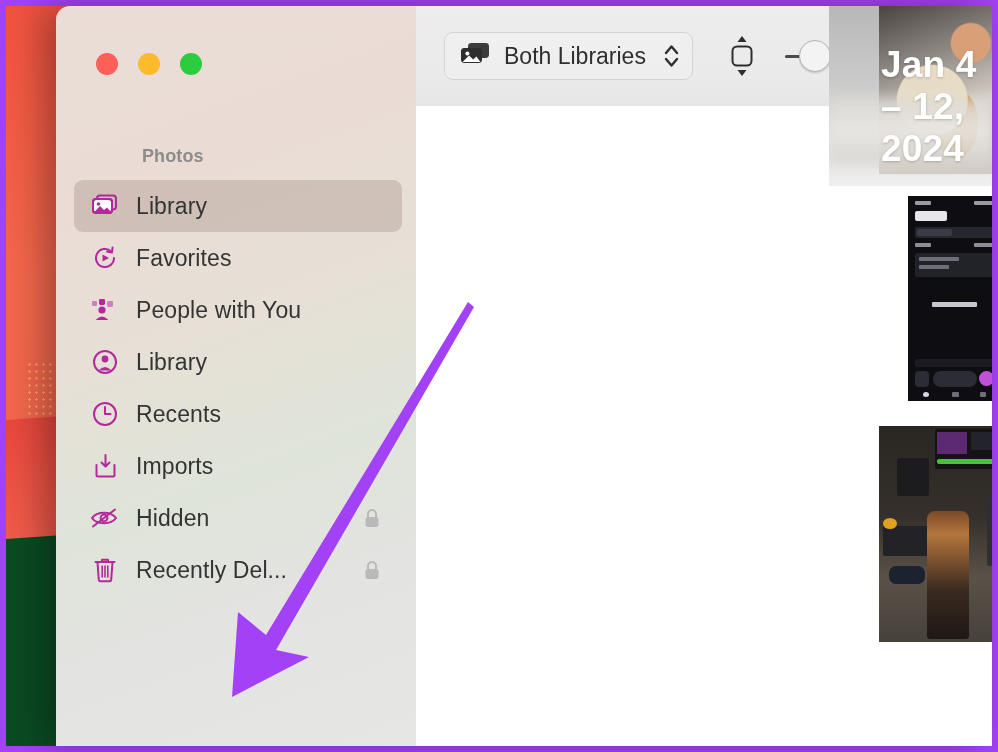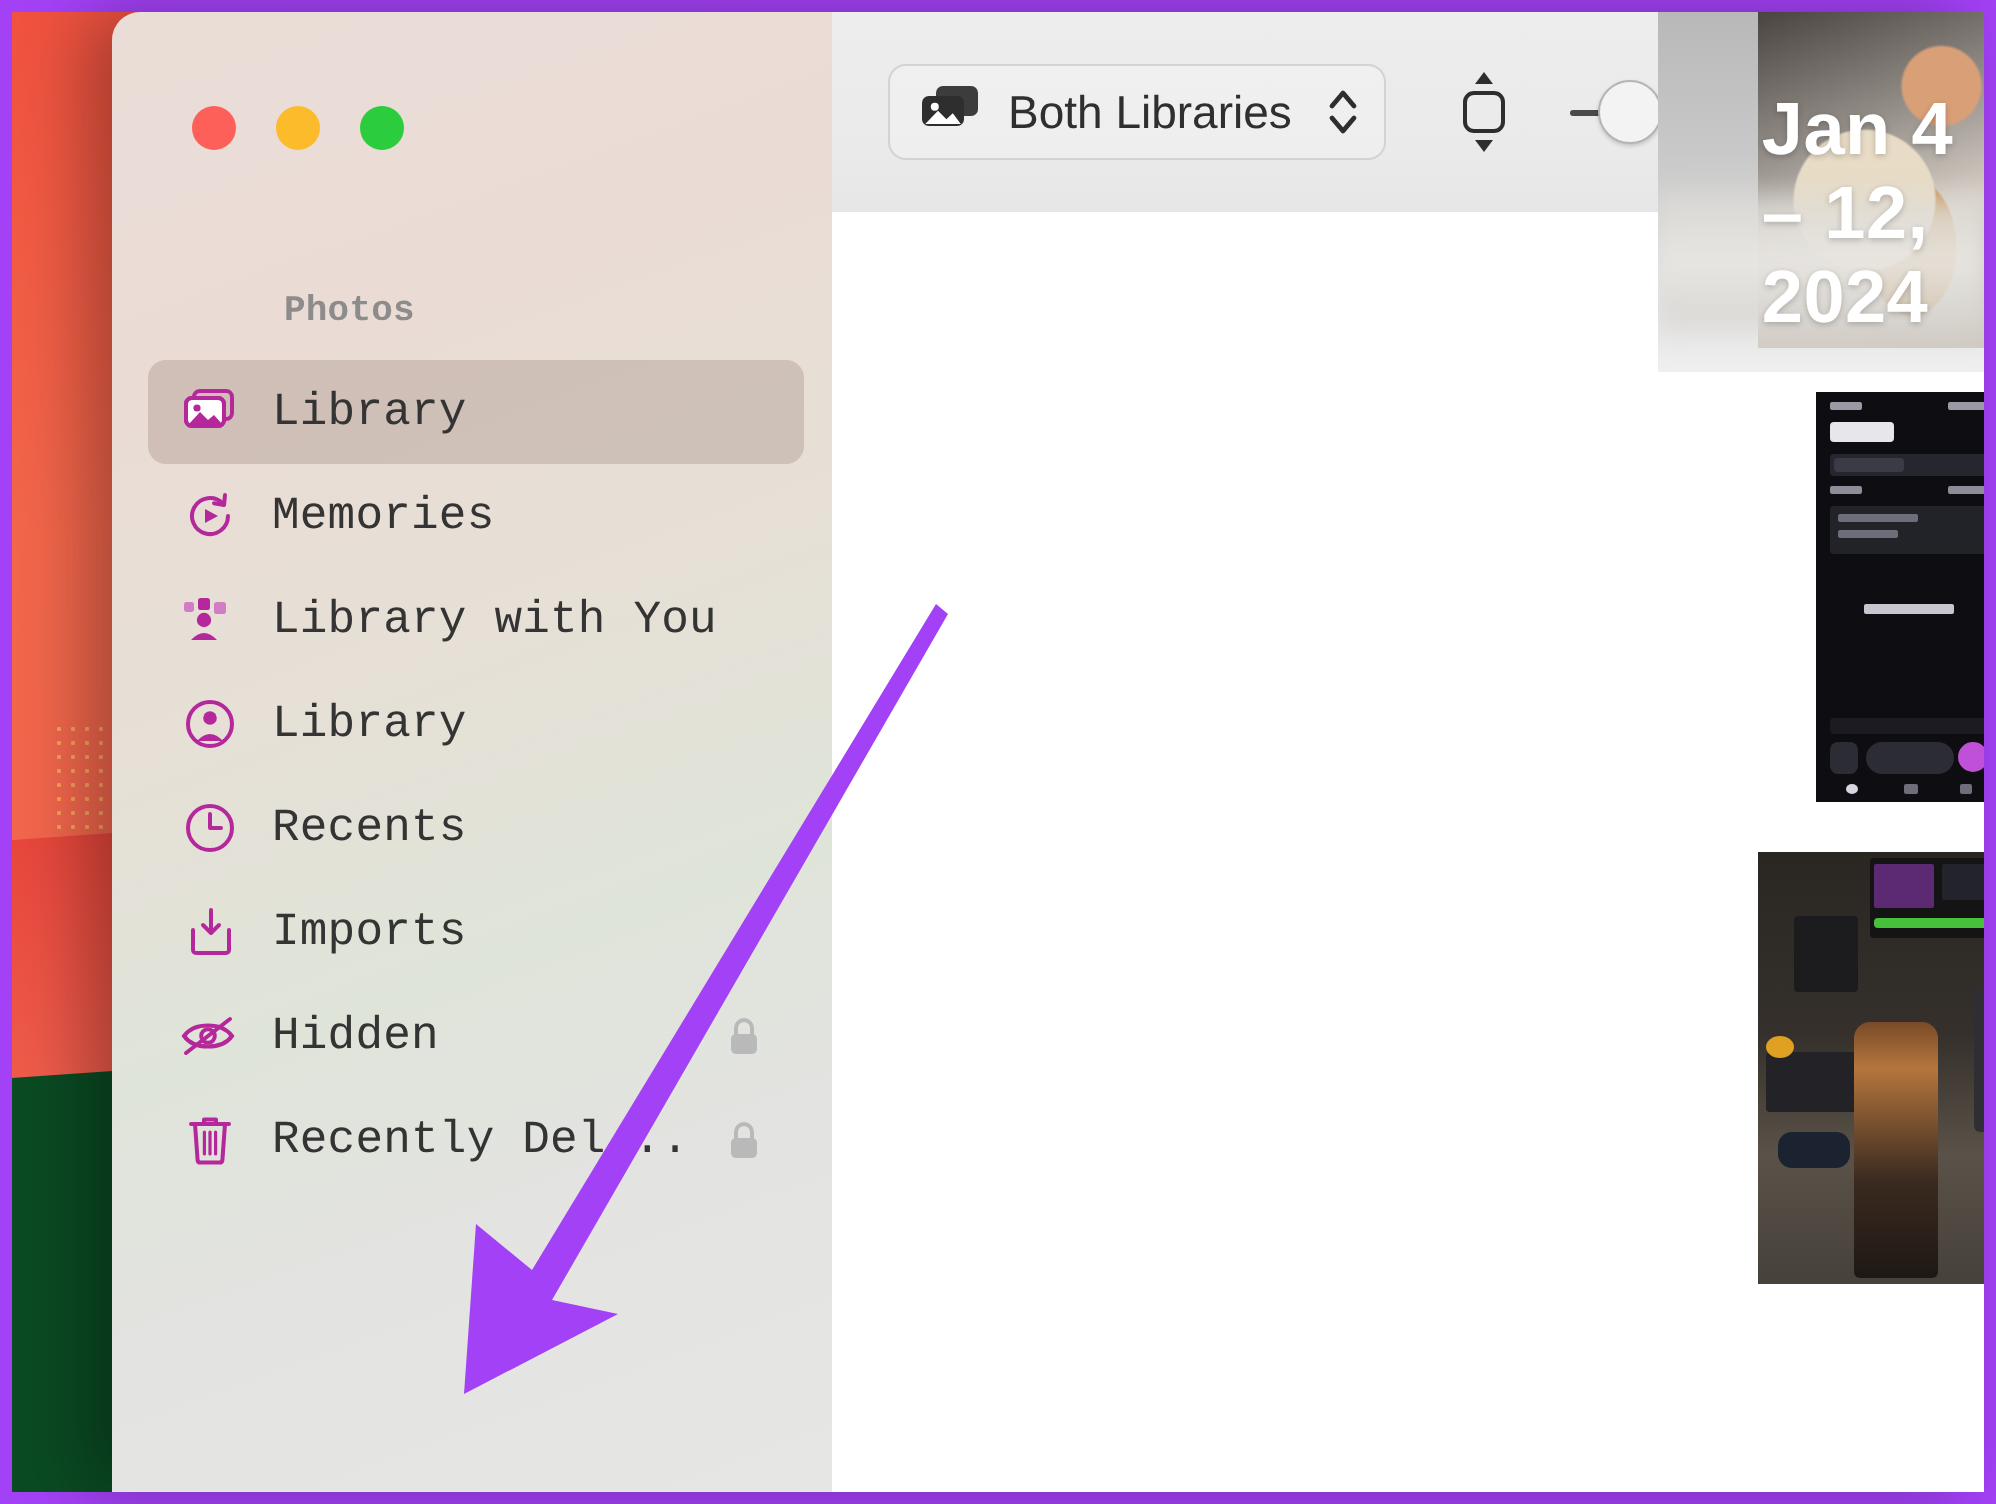--- a/index.html
+++ b/index.html
@@ -57,21 +57,20 @@
     display:flex;
   }
 
   
   #sidebar {
     width:360px; height:100%;
     background:linear-gradient(160deg,#eaddd7 0%, #eadcd5 24%, #e6e0d6 44%, #dfe4d9 62%, #e3e3e1 78%, #e6e6e5 100%);
     position:relative;
     padding-top:0;
     flex:0 0 360px;
-    font-family:Liberation Mono, monospace;
   }
   #traffic {
     position:absolute; left:40px; top:47px;
     display:flex; gap:20px; align-items:center;
   }
   .tl { width:22px; height:22px; border-radius:50%; }
   .tl.red    { background:#fc6058; }
   .tl.yellow { background:#fcbb2b; }
   .tl.green  { background:#2bcc3e; }
 
@@ -240,34 +239,34 @@
         </div>
 
         <div class="nav-item">
           <span class="nav-ic">
             <svg width="26" height="26" viewBox="0 0 26 26">
                 <path d="M22 13a9 9 0 1 1-2.7-6.4" fill="none" stroke="#b4289b" stroke-width="2" stroke-linecap="round"></path>
               <path d="M20.5 2.5 L20 7.5 L15 6.6" fill="none" stroke="#b4289b" stroke-width="2" stroke-linecap="round" stroke-linejoin="round"></path>
               <path d="M10.5 9.5 L17 13 L10.5 16.5 Z" fill="#b4289b"></path>
               </svg>
           </span>
-          <span class="nav-label">Memories</span>
+          <span class="nav-label">Favorites</span>
         </div>
 
         <div class="nav-item">
           <span class="nav-ic">
             <svg width="28" height="24" viewBox="0 0 28 24">
               <rect x="1" y="3" width="5" height="5" rx="1.2" fill="#d17cc4"></rect>
               <rect x="8" y="1" width="6" height="6" rx="1.4" fill="#b4289b"></rect>
               <rect x="16" y="3" width="6" height="6" rx="1.4" fill="#d17cc4"></rect>
               <circle cx="11" cy="12" r="3.6" fill="#b4289b"></circle>
               <path d="M4.5 22 q6.5-7 13 0 Z" fill="#b4289b"></path>
               </svg>
           </span>
-          <span class="nav-label">Library with You</span>
+          <span class="nav-label">People with You</span>
         </div>
 
         <div class="nav-item">
           <span class="nav-ic">
             <svg width="26" height="26" viewBox="0 0 26 26">
                 <circle cx="13" cy="13" r="11" fill="none" stroke="#b4289b" stroke-width="2"></circle>
               <circle cx="13" cy="10" r="3.4" fill="#b4289b"></circle>
               <path d="M6.5 21.5 q6.5-7 13 0" fill="#b4289b"></path>
               </svg>
           </span>

